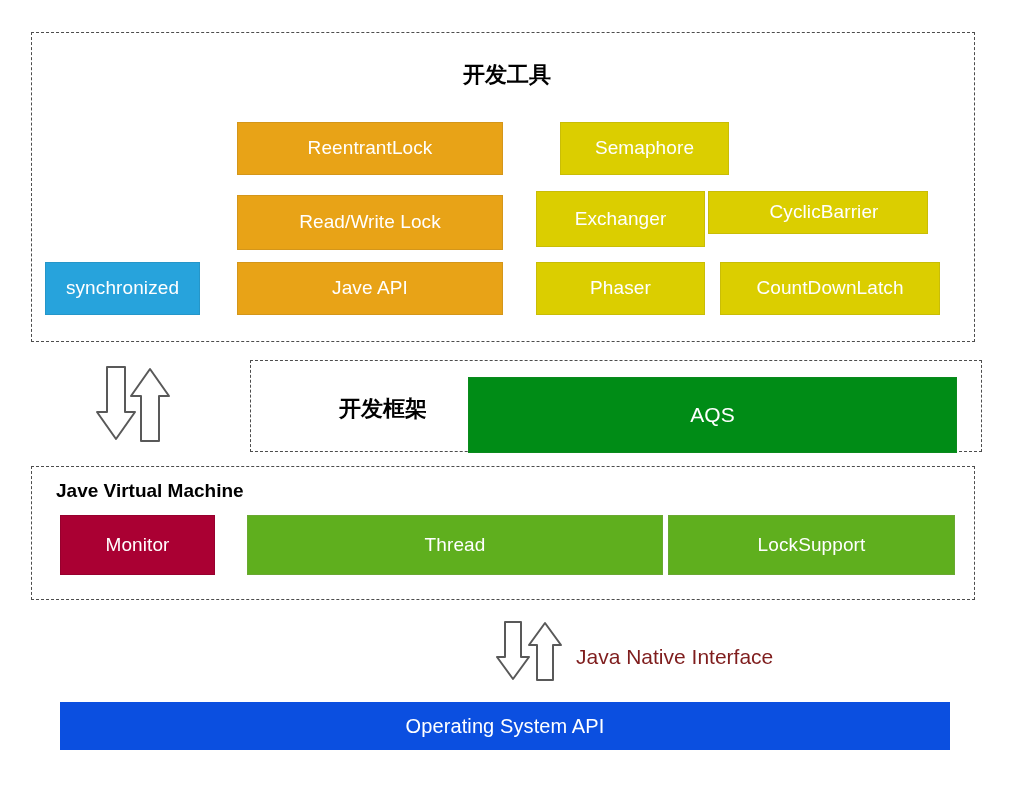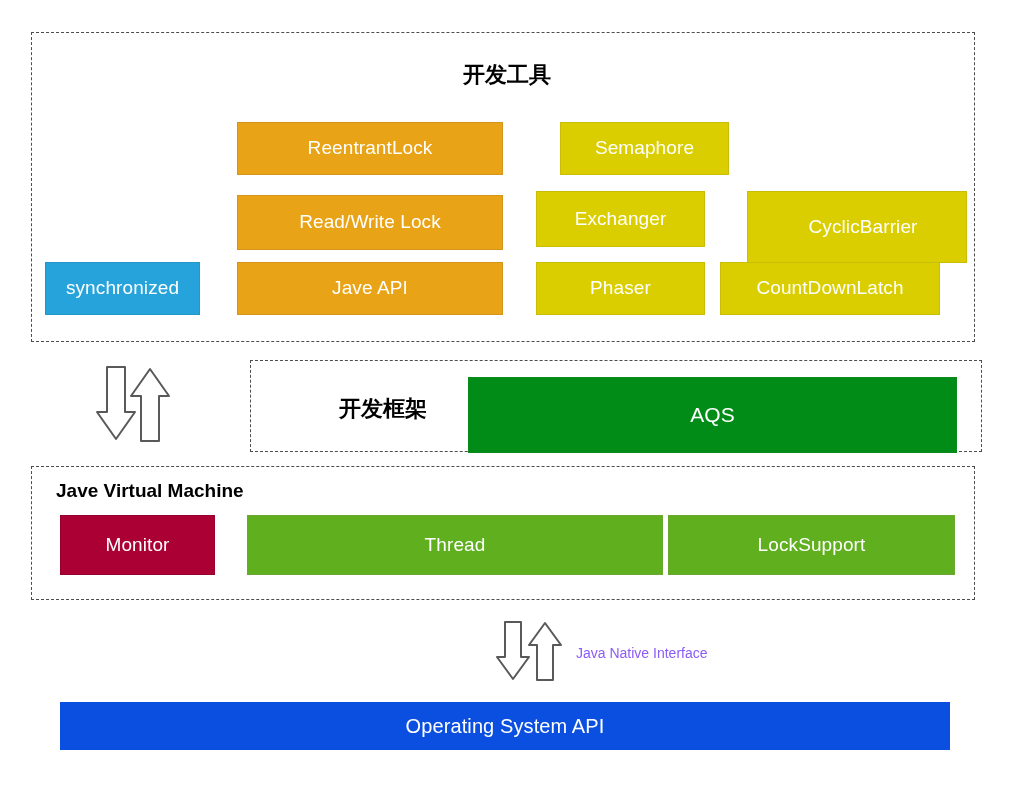--- a/index.html
+++ b/index.html
@@ -60,22 +60,22 @@
   .heading.cn {
     font-size: 22px;
   }
   .heading.en {
     font-size: 19px;
   }
 
   
   .caption {
     position: absolute;
-    font-size: 14px;
-    color: #8b5cf6;
+    font-size: 21px;
+    color: #7f1d1d;
     white-space: nowrap;
     text-align: right;
   }
 
   
   .arrow-pair {
     position: absolute;
   }
   .arrow-pair svg { display: block; }
 </style>
@@ -89,21 +89,21 @@
   <div class="heading cn" style="left:463px; top:60px;">开发工具</div>
 
   <div class="node orange" style="left:237px; top:122px; width:266px; height:53px;">ReentrantLock</div>
 
   <div class="node yellow" style="left:560px; top:122px; width:169px; height:53px;">Semaphore</div>
 
   <div class="node orange" style="left:237px; top:195px; width:266px; height:55px;">Read/Write Lock</div>
 
   <div class="node yellow" style="left:536px; top:191px; width:169px; height:56px;">Exchanger</div>
 
-  <div class="node yellow" style="left:747px; top:191px; width:220px; height:72px;padding-left:12px;">CyclicBarrier</div>
+  <div class="node yellow" style="left:708px; top:191px; width:220px; height:43px;padding-left:12px;">CyclicBarrier</div>
 
   <div class="node blue" style="left:45px; top:262px; width:155px; height:53px;">synchronized</div>
 
   <div class="node orange" style="left:237px; top:262px; width:266px; height:53px;">Jave API</div>
 
   <div class="node yellow" style="left:536px; top:262px; width:169px; height:53px;">Phaser</div>
 
   <div class="node yellow" style="left:720px; top:262px; width:220px; height:53px;">CountDownLatch</div>
 
   <div class="arrow-pair" style="left:95px; top:365px;">

